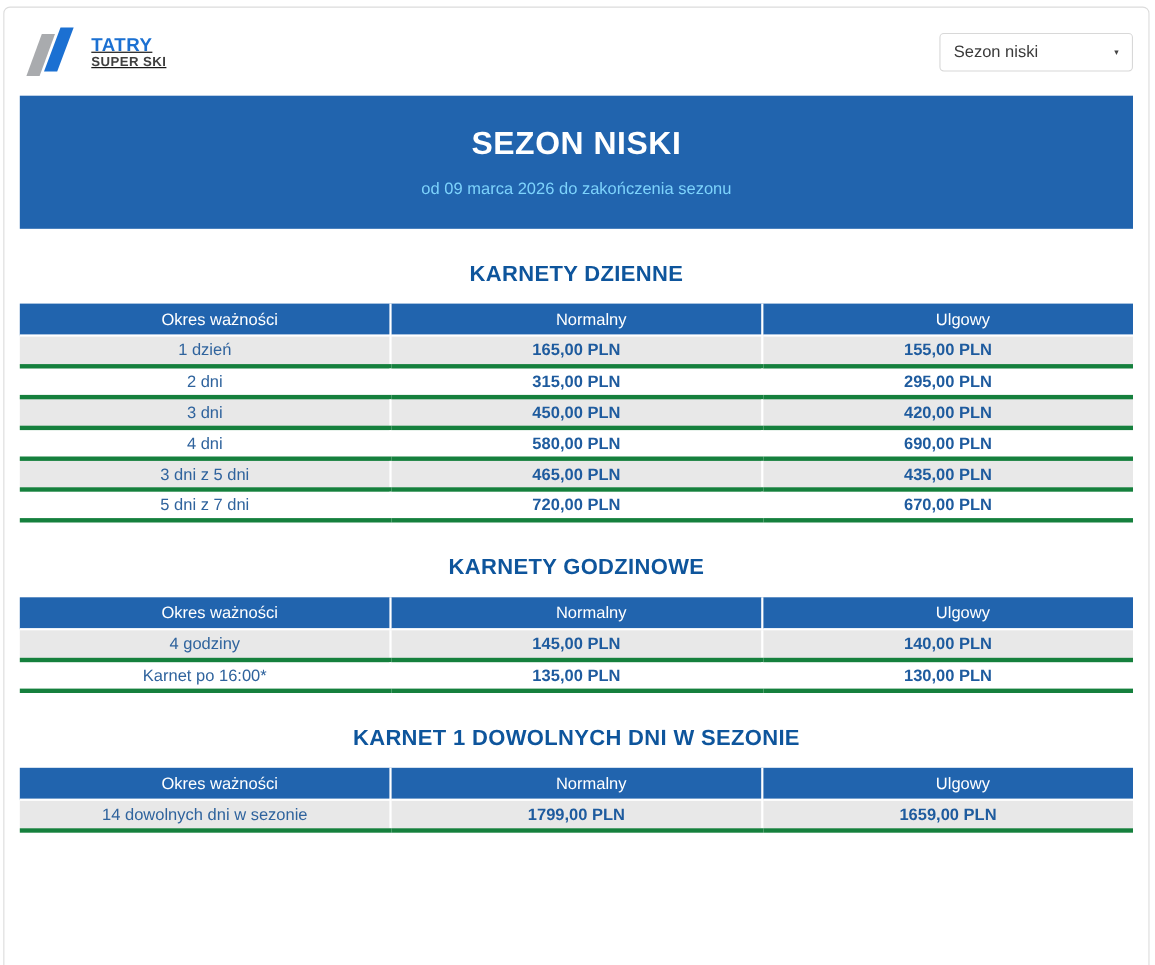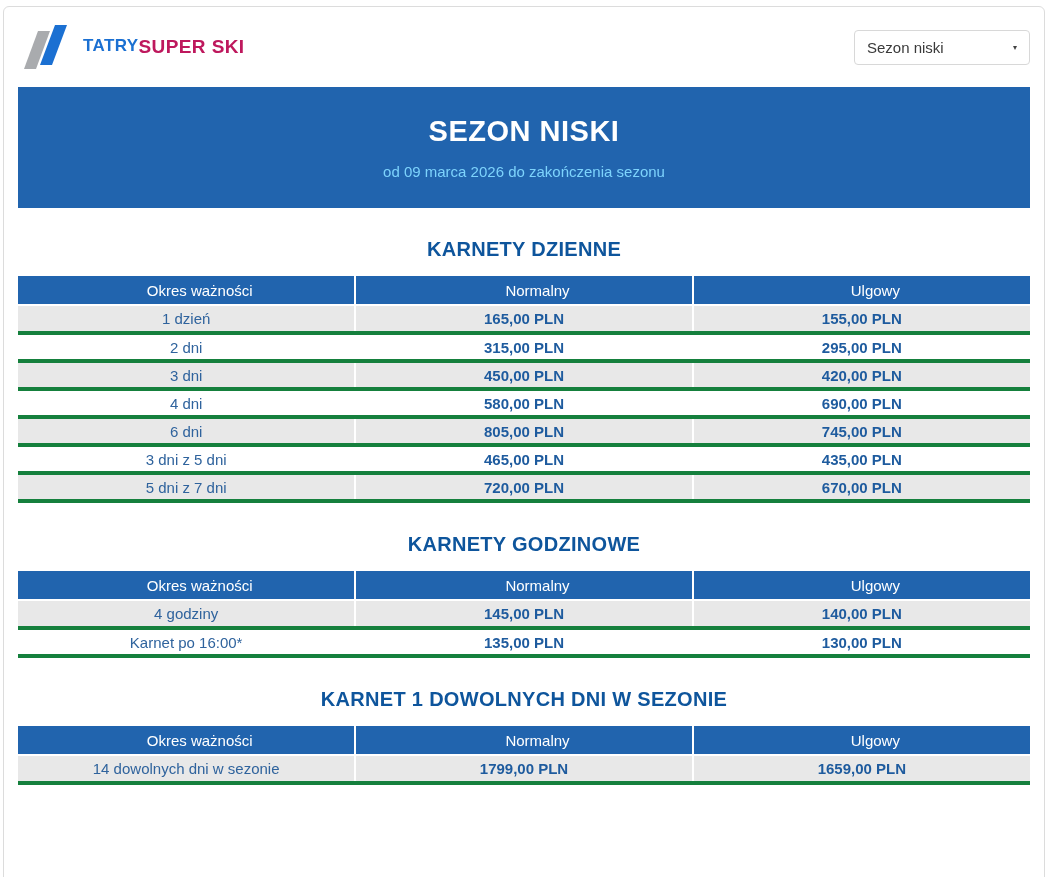--- a/index.html
+++ b/index.html
@@ -20,23 +20,23 @@
     padding: 0 14px;
   }
   
   .topbar {
     height: 80px;
     display: flex;
     align-items: center;
     justify-content: space-between;
   }
   .logo { display: flex; align-items: center; gap: 9px; cursor: pointer; }
-  .logo-text { display: flex; line-height: 1.02; }
+  .logo-text { display: flex; flex-direction: column; line-height: 1.02; text-decoration: underline; }
   .logo-line1 { color: #1b70d2; font-weight: bold; font-size: 17px; letter-spacing: 0.4px; }
-  .logo-line2 { color: #be185d; font-weight: bold; font-size: 19px; letter-spacing: 0.4px; }
+  .logo-line2 { color: #404040; font-weight: bold; font-size: 12px; letter-spacing: 0.4px; }
   .season-select {
     width: 176px; height: 35px;
     border: 1px solid #d8d8d8;
     border-radius: 4px;
     background: #fff;
     display: flex; align-items: center; justify-content: space-between;
     padding: 0 12px;
     font-size: 15px; color: #3a3a3a;
     cursor: pointer;
   }
@@ -145,25 +145,20 @@
               <td>3 dni</td>
               <td class="price">450,00 PLN</td>
               <td class="price">420,00 PLN</td>
             </tr>
             <tr>
               <td>4 dni</td>
               <td class="price">580,00 PLN</td>
               <td class="price">690,00 PLN</td>
             </tr>
             <tr>
-              <td>6 dni</td>
-              <td class="price">805,00 PLN</td>
-              <td class="price">745,00 PLN</td>
-            </tr>
-            <tr>
               <td>3 dni z 5 dni</td>
               <td class="price">465,00 PLN</td>
               <td class="price">435,00 PLN</td>
             </tr>
             <tr>
               <td>5 dni z 7 dni</td>
               <td class="price">720,00 PLN</td>
               <td class="price">670,00 PLN</td>
             </tr>
           </tbody>

